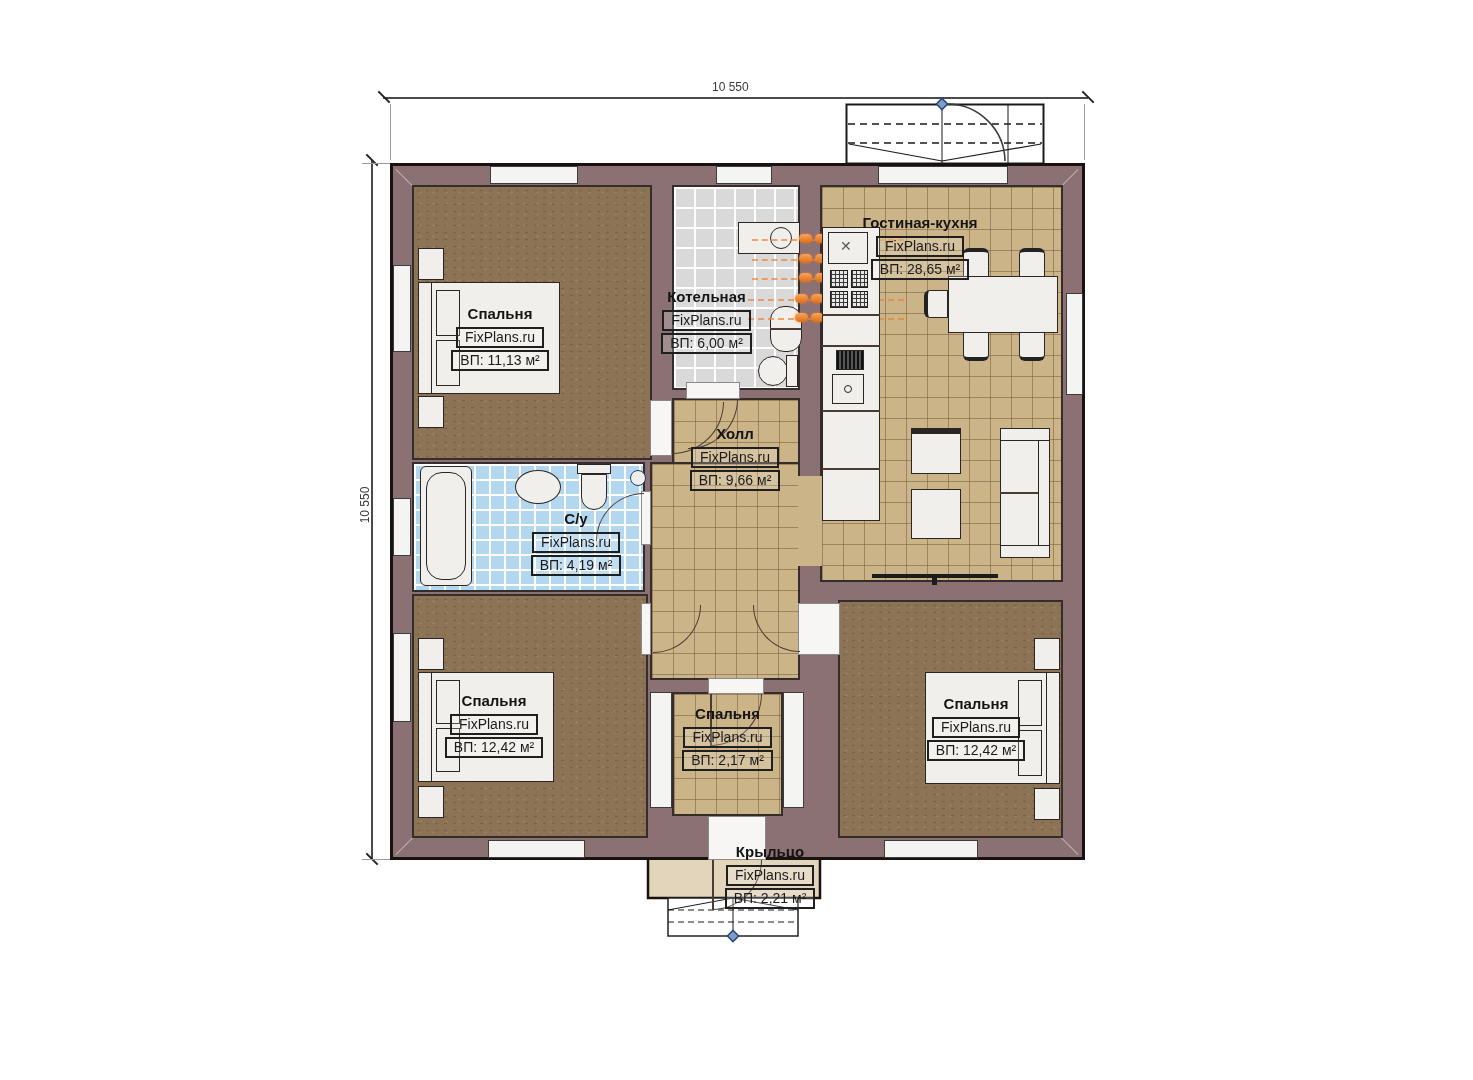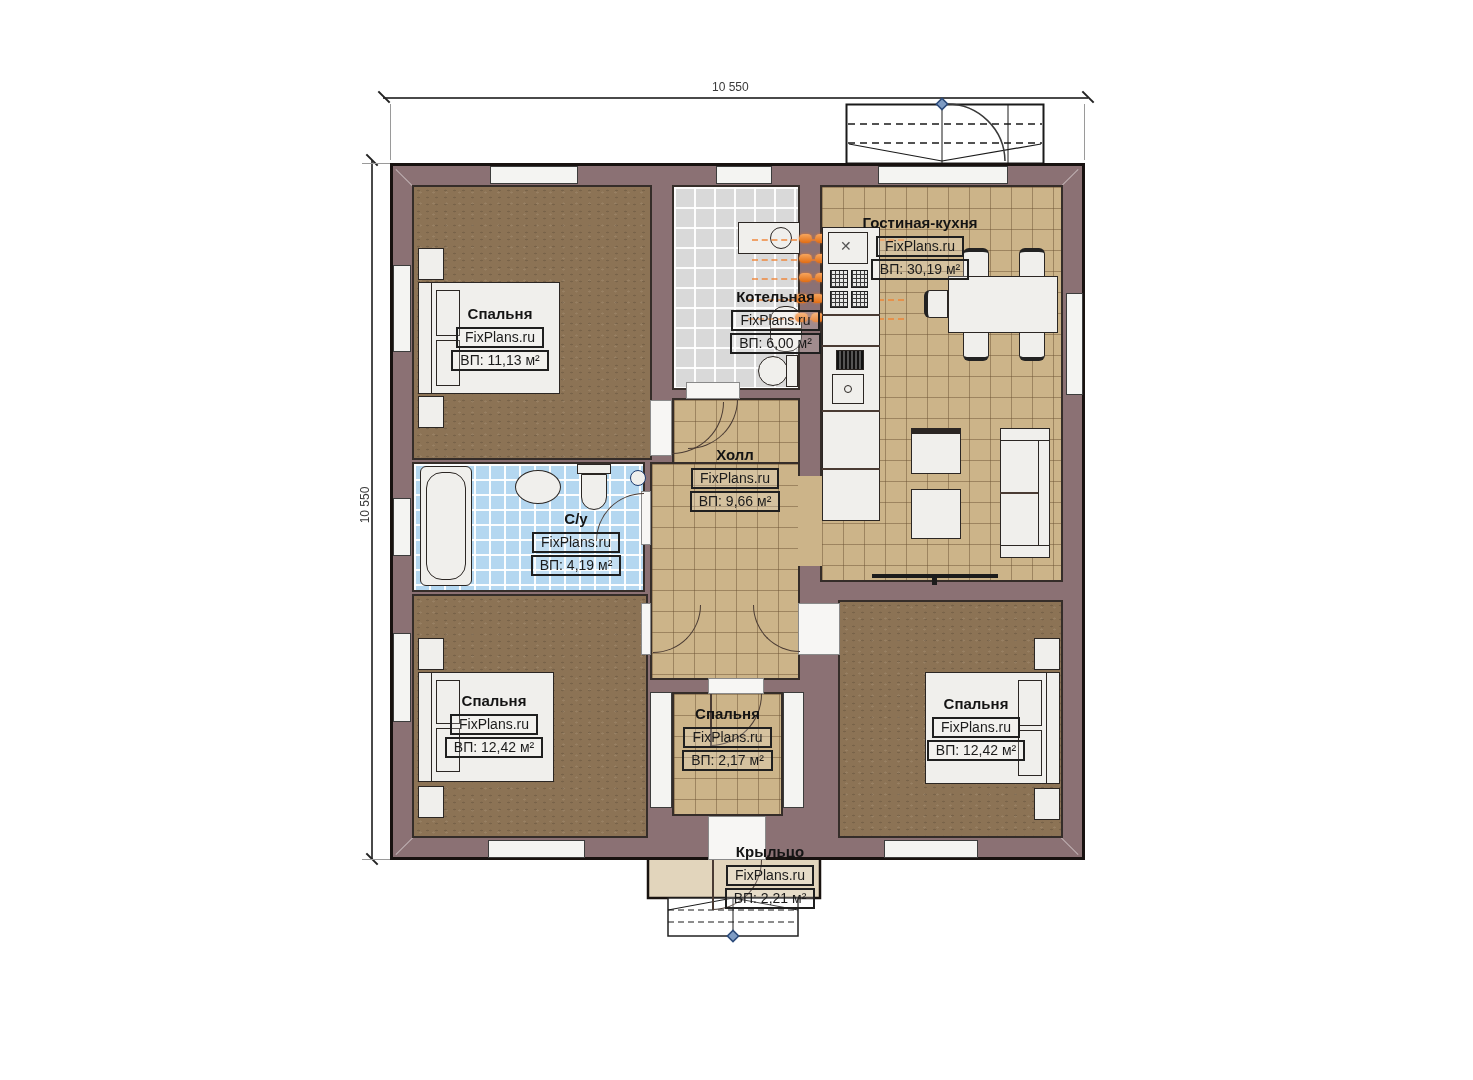--- a/index.html
+++ b/index.html
@@ -235,33 +235,33 @@
   <div class="furn" style="left:1046px;top:672px;width:14px;height:112px;"></div>
   <div class="furn" style="left:1018px;top:680px;width:24px;height:46px;"></div>
   <div class="furn" style="left:1018px;top:730px;width:24px;height:46px;"></div>
 
   <div class="room-label" style="left:432px;top:305px;width:136px;">
     <div class="room-title">Спальня</div>
     <div class="label-box">FixPlans.ru</div>
     <div class="label-box">ВП: 11,13 м²</div>
   </div>
 
-  <div class="room-label" style="left:718px;top:288px;width:115px;">
+  <div class="room-label" style="left:649px;top:288px;width:115px;">
     <div class="room-title">Котельная</div>
     <div class="label-box">FixPlans.ru</div>
     <div class="label-box">ВП: 6,00 м²</div>
   </div>
 
   <div class="room-label" style="left:855px;top:214px;width:130px;">
     <div class="room-title">Гостиная-кухня</div>
     <div class="label-box">FixPlans.ru</div>
-    <div class="label-box">ВП: 30,19 м²</div>
-  </div>
-
-  <div class="room-label" style="left:680px;top:446px;width:110px;">
+    <div class="label-box">ВП: 28,65 м²</div>
+  </div>
+
+  <div class="room-label" style="left:680px;top:425px;width:110px;">
     <div class="room-title">Холл</div>
     <div class="label-box">FixPlans.ru</div>
     <div class="label-box">ВП: 9,66 м²</div>
   </div>
 
   <div class="room-label" style="left:522px;top:510px;width:108px;">
     <div class="room-title">С/у</div>
     <div class="label-box">FixPlans.ru</div>
     <div class="label-box">ВП: 4,19 м²</div>
   </div>

